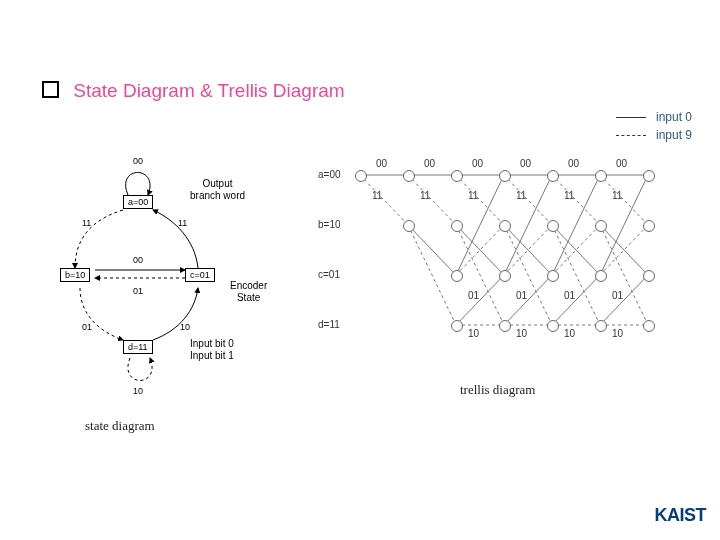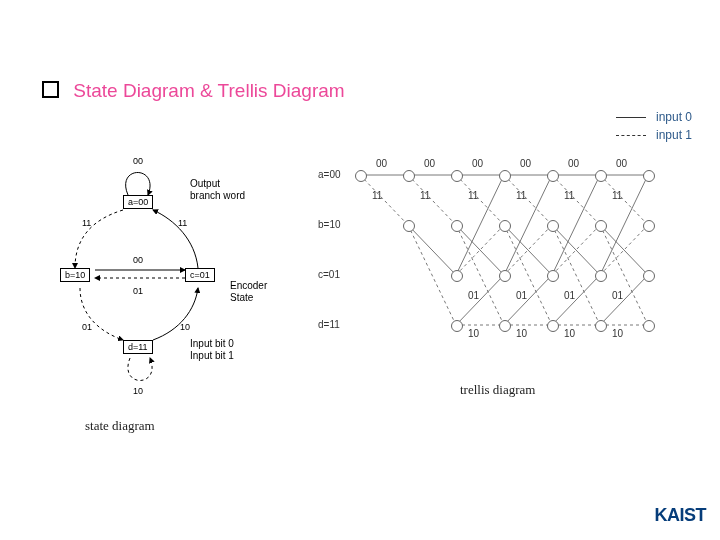--- a/index.html
+++ b/index.html
@@ -9,21 +9,21 @@
   .bullet-row .sq{display:inline-block;width:13px;height:13px;border:2px solid #000;margin-right:9px;vertical-align:-1px}
 
   .legend{position:absolute;right:28px;top:108px;font-size:12px;color:#2e5a8a}
   .legend .row{height:18px;display:flex;align-items:center}
   .legend .line{width:30px;height:0;border-top:1.5px solid #333;margin-right:10px}
   .legend .line.dashed{border-top:1.5px dashed #333}
 
   .state-area{position:absolute;left:20px;top:140px;width:340px;height:260px}
   .node{position:absolute;border:1px solid #000;background:#fff;font-size:9px;padding:1px 4px;white-space:nowrap}
   .edge-label{position:absolute;font-size:9px;color:#000}
-  .anno{position:absolute;font-size:10px;line-height:12px;color:#000;text-align:left}
+  .anno{position:absolute;font-size:10px;line-height:12px;color:#000;text-align:center}
 
   .trellis-area{position:absolute;left:310px;top:150px;width:395px;height:220px}
   .tnode{position:absolute;width:10px;height:10px;border:1px solid #666;border-radius:50%;background:#fff}
   .tlab{position:absolute;font-size:10px;color:#333}
   .top-lab{position:absolute;font-size:10px;color:#333}
 
   .caption{position:absolute;font-size:13px;font-family:'Times New Roman',serif;color:#222}
   .logo{position:absolute;right:14px;bottom:14px;font-size:18px;font-weight:bold;color:#063d7a;letter-spacing:-0.5px}
   .logo span{color:#063d7a}
   svg{position:absolute;overflow:visible}
@@ -39,21 +39,21 @@
     <span>State Diagram  &amp; Trellis Diagram</span>
   </div>
 
   <div class="legend">
     <div class="row">
       <span class="line"></span>
       <span>input 0</span>
     </div>
     <div class="row">
       <span class="line dashed"></span>
-      <span>input 1</span>
+      <span>input 9</span>
     </div>
   </div>
 
   <div class="state-area">
     <svg width="340" height="260">
       <defs>
         <marker id="ah" markerWidth="6" markerHeight="6" refX="5" refY="3" orient="auto">
           <path d="M0,0 L6,3 L0,6 Z" fill="#000"></path>
         </marker>
       </defs>

